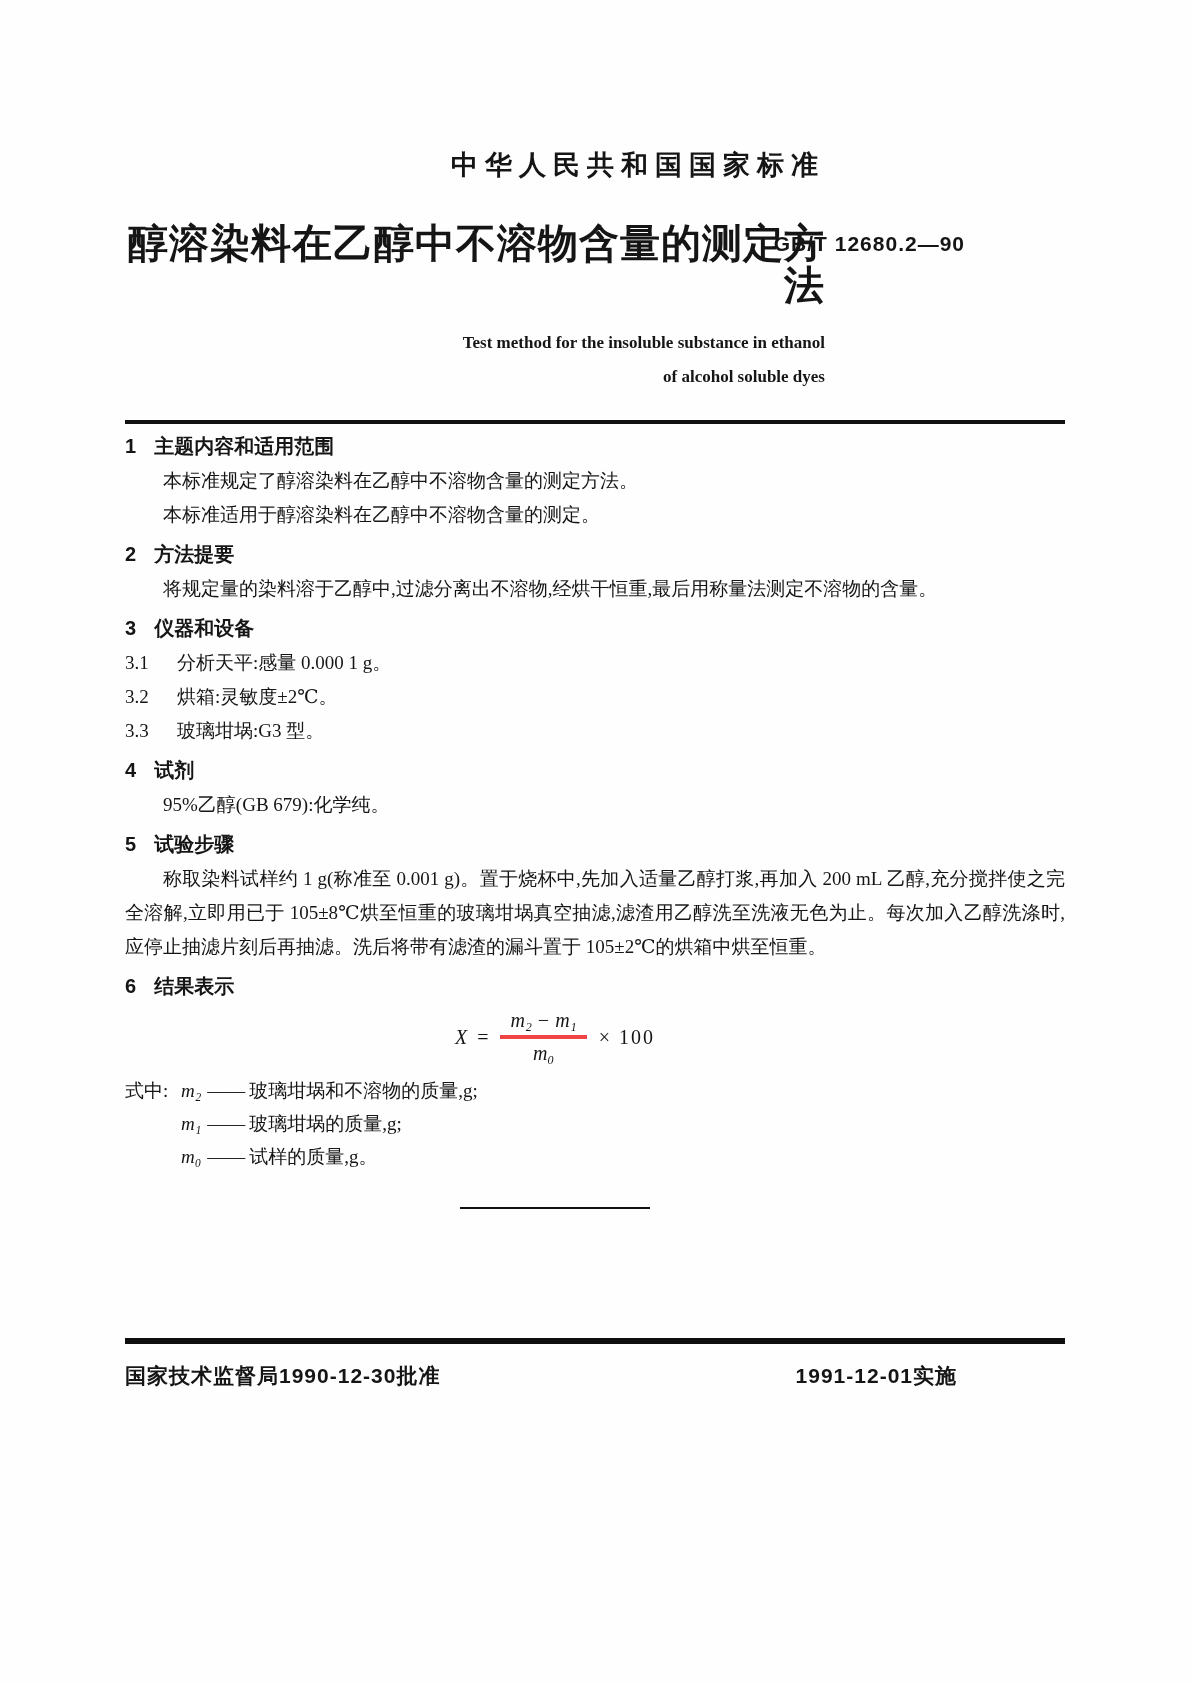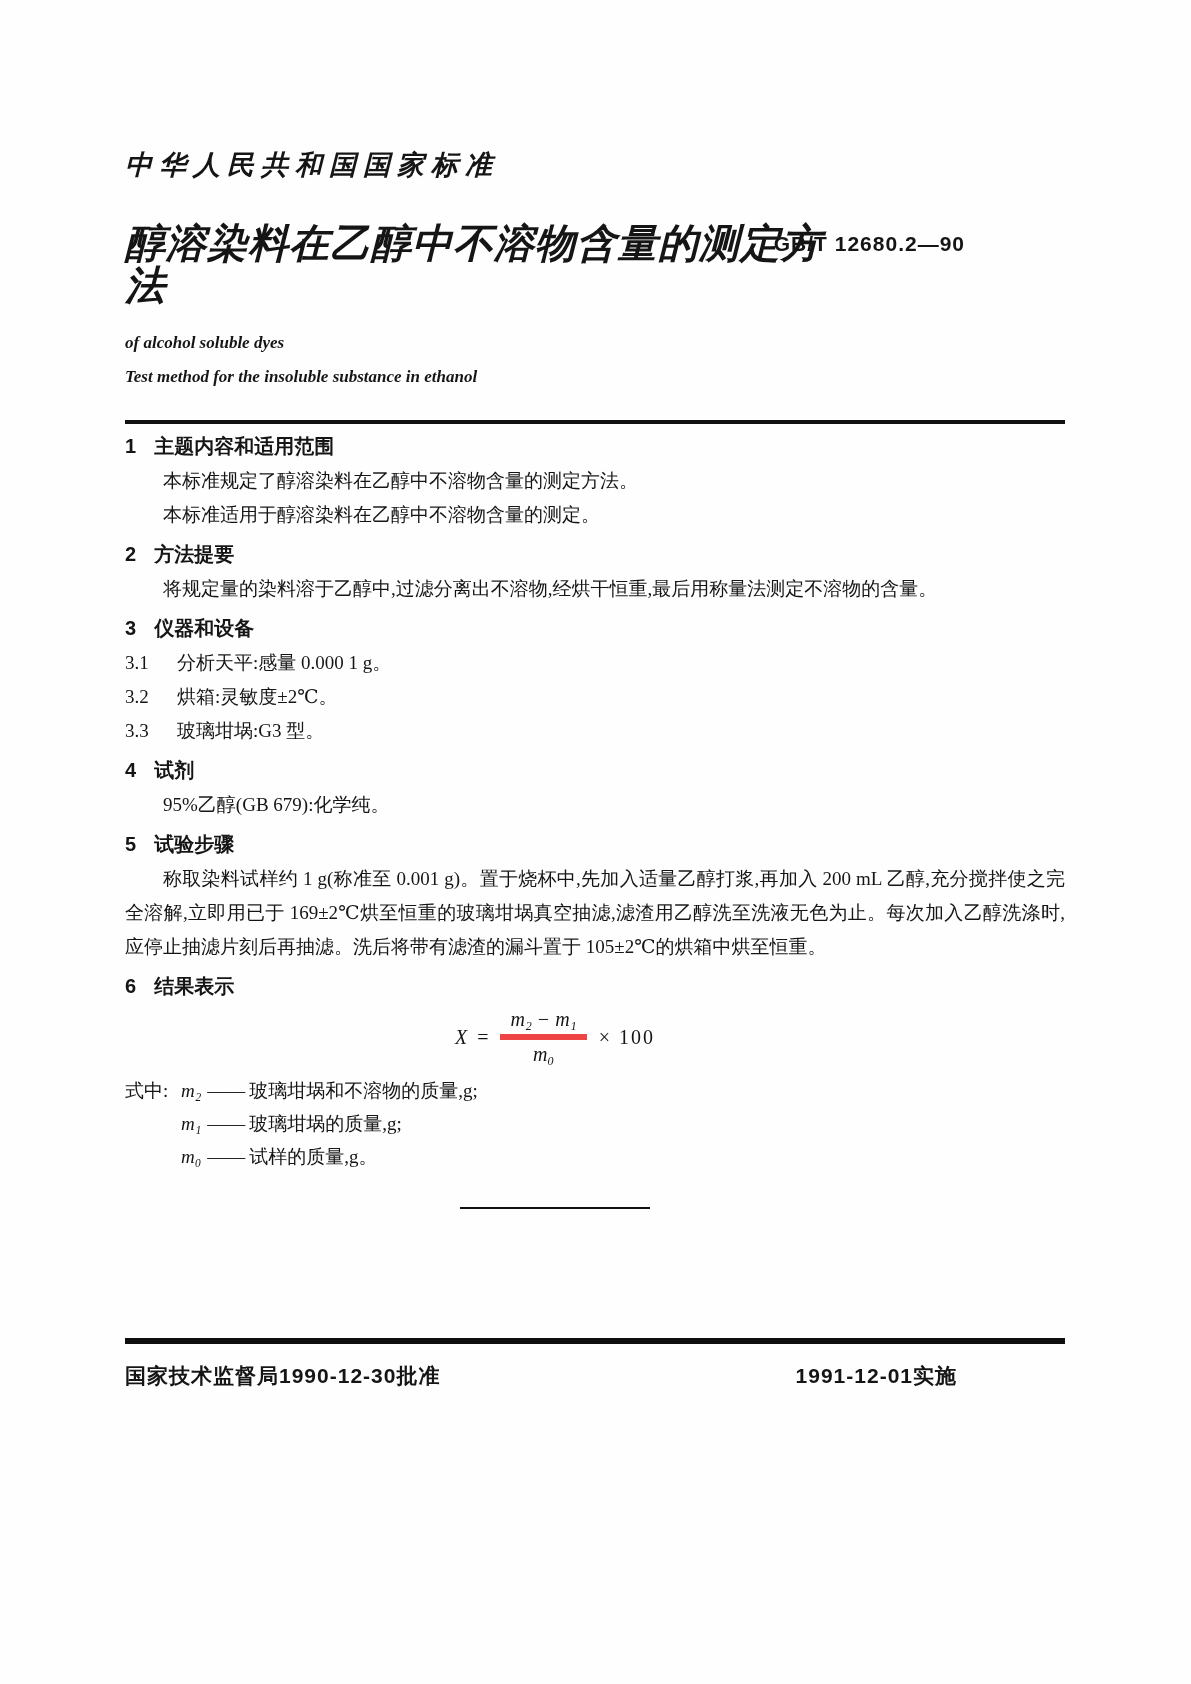--- a/index.html
+++ b/index.html
@@ -16,21 +16,21 @@
     background: #fefefe;
     overflow: hidden;
     margin: 0 auto;
   }
   .content {
     padding: 148px 126px 0 125px; 
   }
 
   
   .doc-header { position: relative; }
-  .header-center { width: 700px; text-align: left; font-style: italic; }
+  .header-center { width: 700px; text-align: right; }
   .std-label {
     font-family: "Liberation Sans", "DejaVu Sans", sans-serif;
     font-weight: bold;
     font-size: 27px;
     letter-spacing: 7px;
     line-height: 34px;
   }
   .doc-title {
     margin: 40px 0 0 0;
     font-family: "Liberation Sans", "DejaVu Sans", sans-serif;
@@ -97,21 +97,21 @@
   }
   .f-ital { font-style: italic; }
   .f-eq { margin: 0 10px; }
   .f-mul { margin-left: 10px; letter-spacing: 2px; }
   .frac {
     display: inline-flex;
     flex-direction: column;
     align-items: center;
     margin: 0 2px;
   }
-  .frac-num { border-bottom: 6px solid #ef4444; padding: 0 10px 3px 10px; }
+  .frac-num { border-bottom: 4px solid #ef4444; padding: 0 10px 3px 10px; }
   .frac-den { padding-top: 3px; }
 
   
   .defs { margin-top: 8px; }
   .def-line { font-size: 19px; line-height: 33px; white-space: nowrap; }
   .def-prefix { display: inline-block; width: 56px; }
   .def-symbol { font-style: italic; }
   .def-dash { margin: 0 4px 0 6px; }
 
   
@@ -146,22 +146,22 @@
 <body>
 
 <div class="page">
   <main class="content">
 
     <header class="doc-header">
       <div class="header-center">
         <div class="std-label">中华人民共和国国家标准</div>
         <h1 class="doc-title">醇溶染料在乙醇中不溶物含量的测定方法</h1>
         <div class="en-title">
+          <div>Test method for the insoluble substance in ethanol</div>
           <div>of alcohol soluble dyes</div>
-          <div>Test method for the insoluble substance in ethanol</div>
         </div>
       </div>
       <div class="std-no">GB/T 12680.2—90</div>
     </header>
 
     <div class="rule-thick"></div>
 
     <section class="sec">
       <h2 class="sec-h">
         <span class="sec-num">1</span><span>主题内容和适用范围</span>
@@ -196,21 +196,21 @@
       <h2 class="sec-h">
         <span class="sec-num">4</span><span>试剂</span>
       </h2>
       <p class="body-p">95%乙醇(GB 679):化学纯。</p>
     </section>
 
     <section class="sec">
       <h2 class="sec-h">
         <span class="sec-num">5</span><span>试验步骤</span>
       </h2>
-      <p class="body-p">称取染料试样约 1 g(称准至 0.001 g)。置于烧杯中,先加入适量乙醇打浆,再加入 200 mL 乙醇,充分搅拌使之完全溶解,立即用已于 169±2℃烘至恒重的玻璃坩埚真空抽滤,滤渣用乙醇洗至洗液无色为止。每次加入乙醇洗涤时,应停止抽滤片刻后再抽滤。洗后将带有滤渣的漏斗置于 105±2℃的烘箱中烘至恒重。</p>
+      <p class="body-p">称取染料试样约 1 g(称准至 0.001 g)。置于烧杯中,先加入适量乙醇打浆,再加入 200 mL 乙醇,充分搅拌使之完全溶解,立即用已于 105±8℃烘至恒重的玻璃坩埚真空抽滤,滤渣用乙醇洗至洗液无色为止。每次加入乙醇洗涤时,应停止抽滤片刻后再抽滤。洗后将带有滤渣的漏斗置于 105±2℃的烘箱中烘至恒重。</p>
     </section>
 
     <section class="sec">
       <h2 class="sec-h">
         <span class="sec-num">6</span><span>结果表示</span>
       </h2>
 
       <div class="formula-row">
         <span class="f-ital">X</span>
         <span class="f-eq">=</span>

